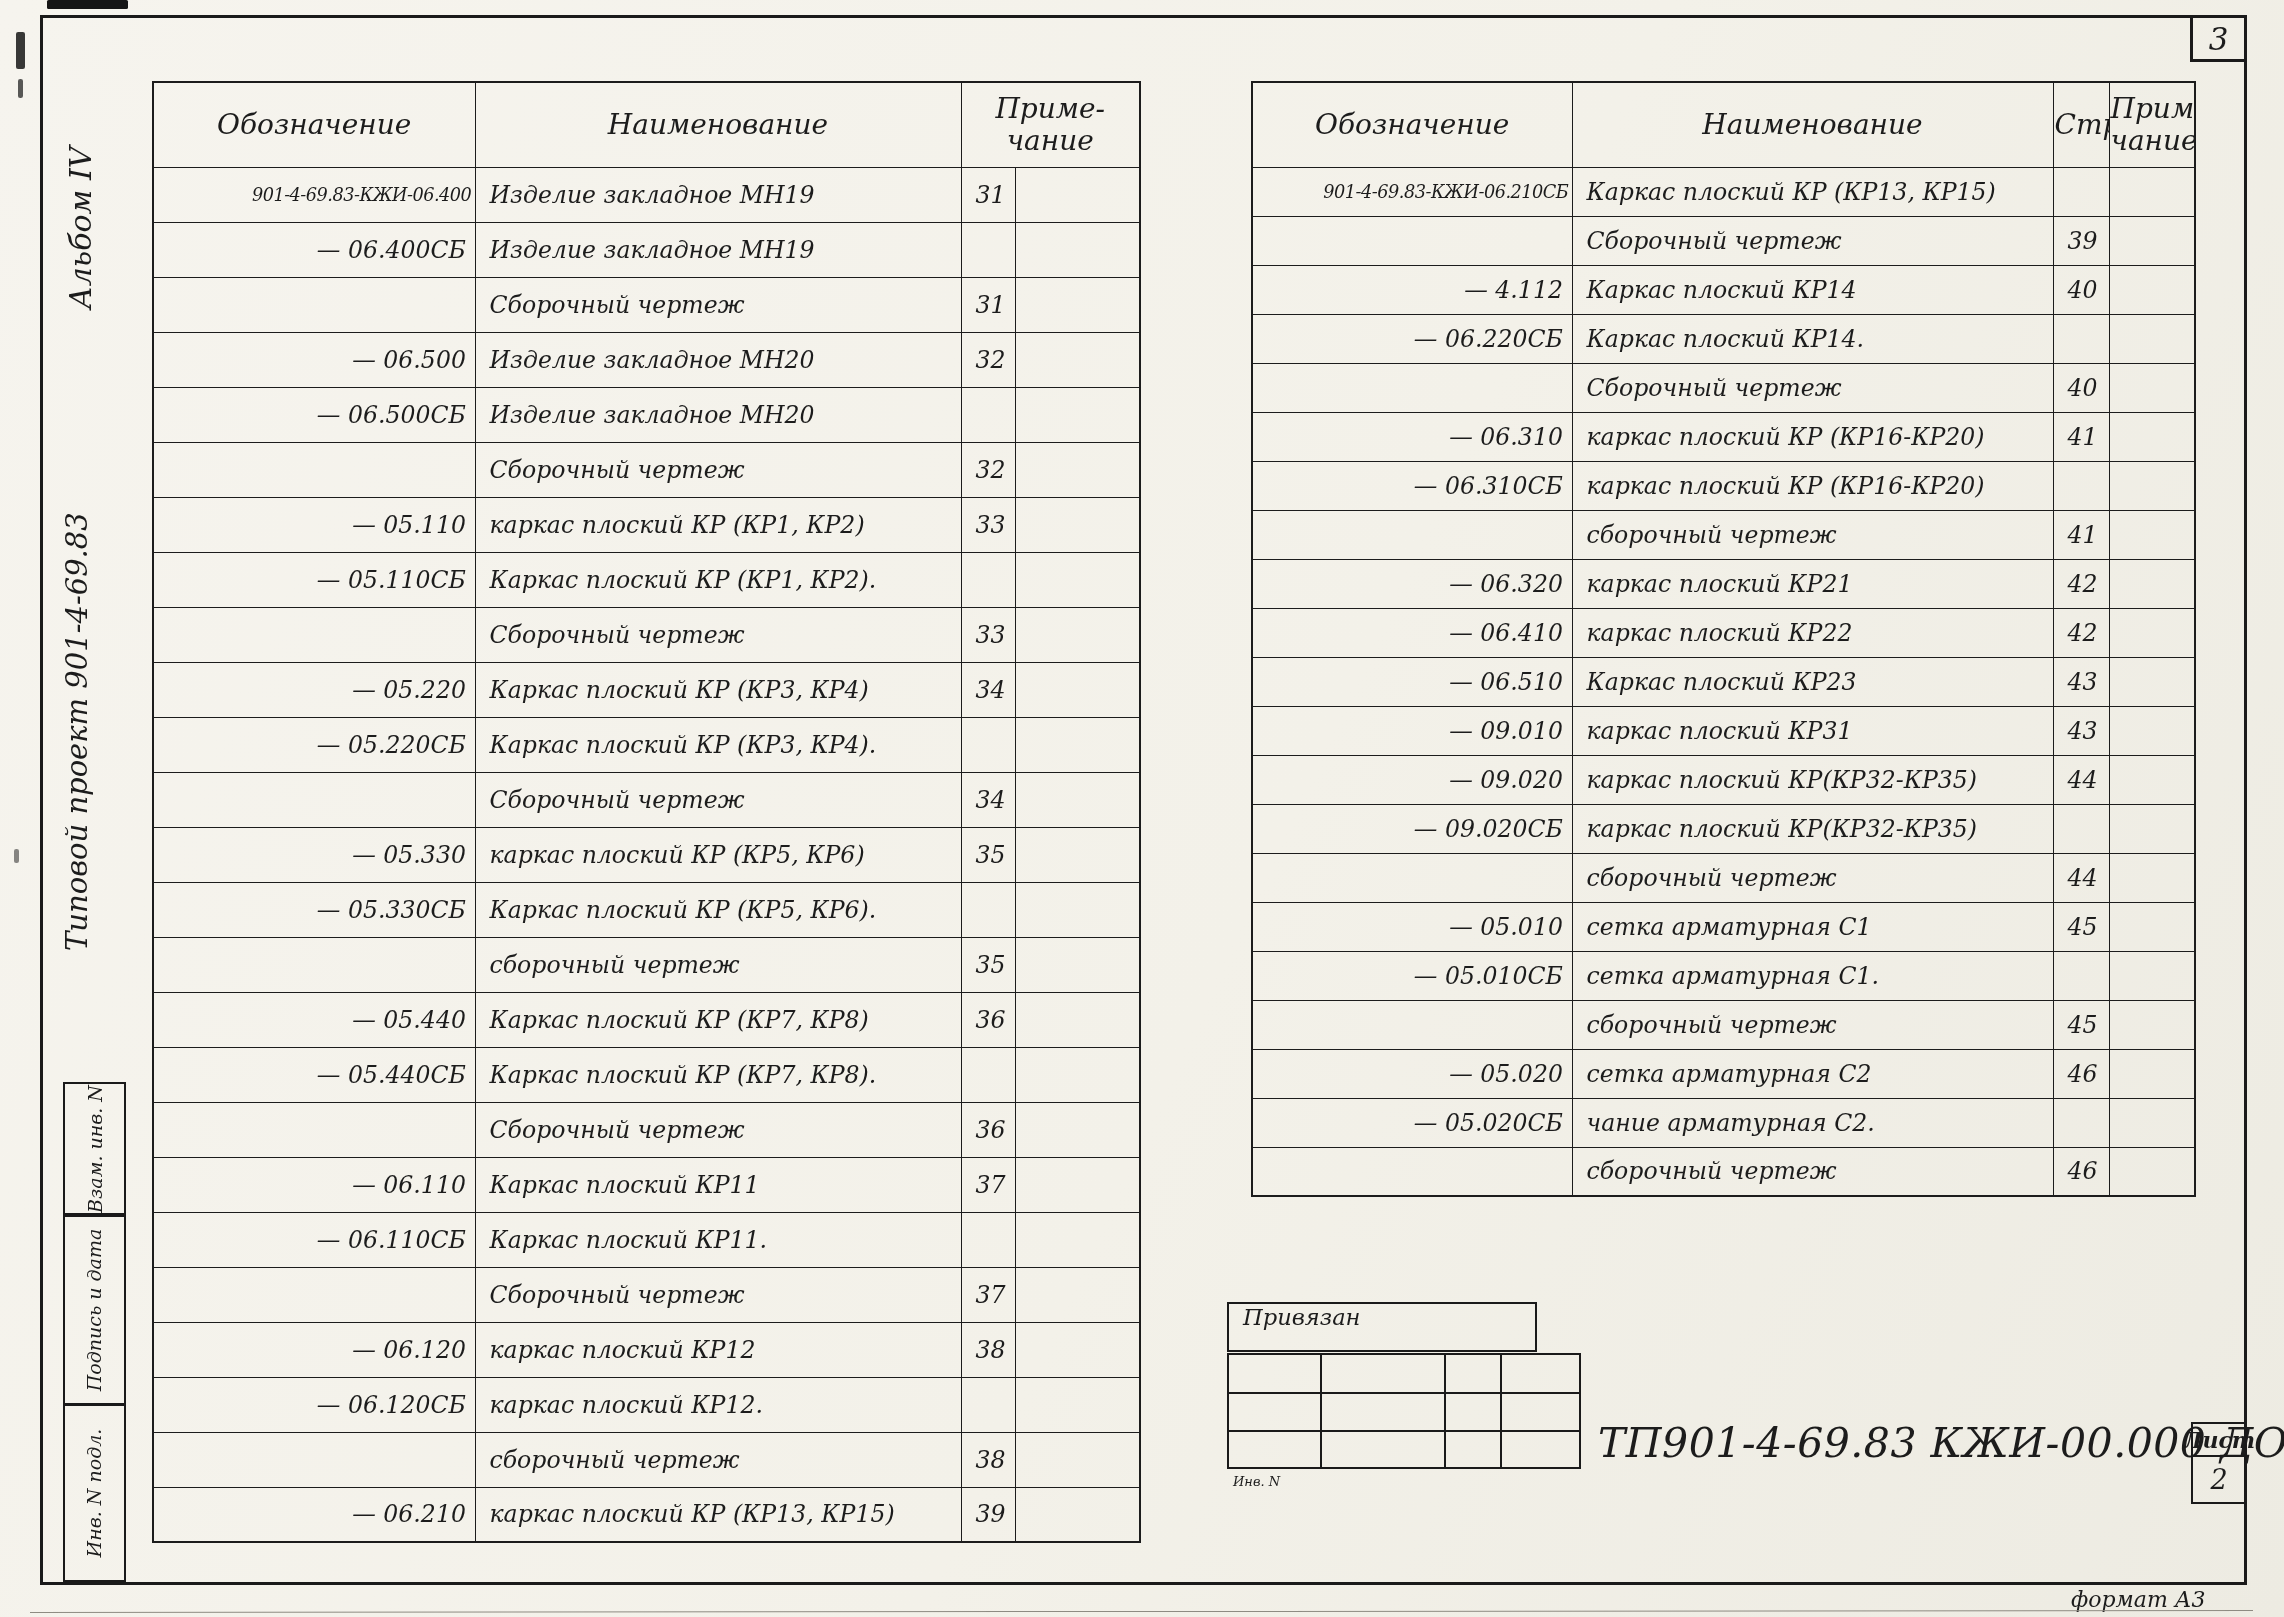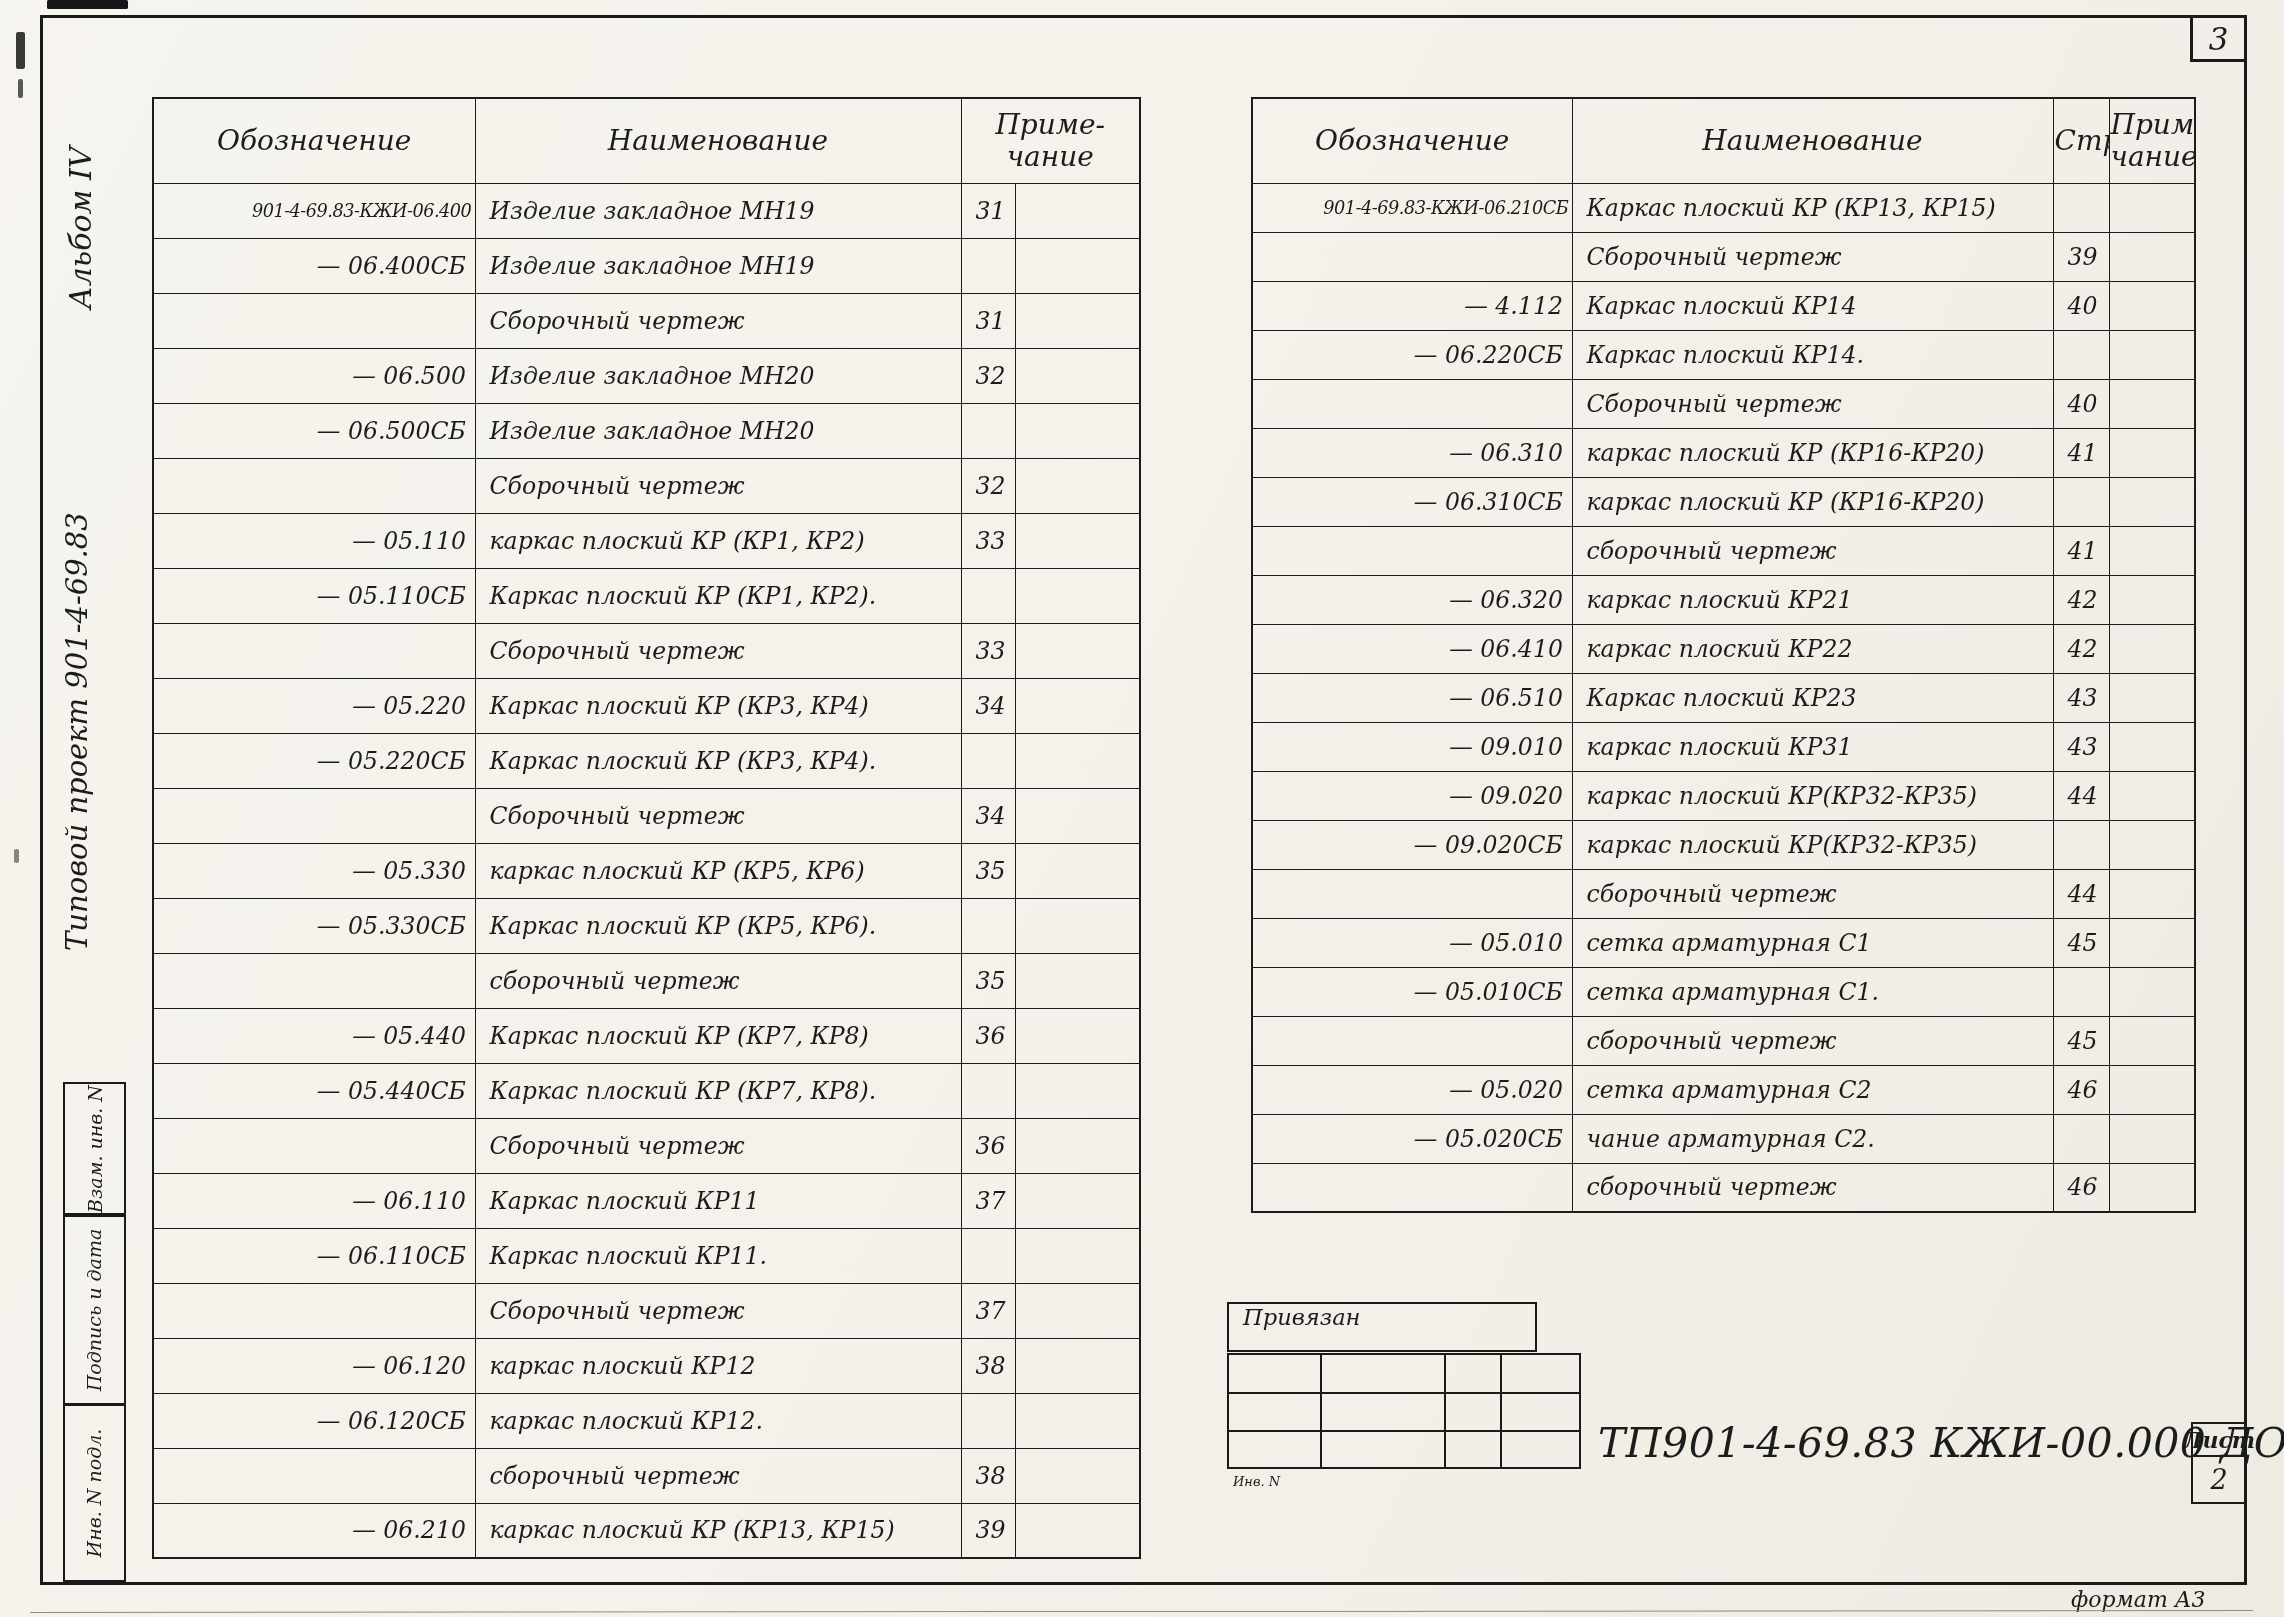--- a/index.html
+++ b/index.html
@@ -19,21 +19,21 @@
   .album{left:63px;top:309px;font-size:30px;}
   .project{left:60px;top:951px;font-size:29px;}
   
   .stamp{position:absolute;left:63px;width:63px;border:2.1px solid #1a1a1a;box-sizing:border-box;
     display:flex;align-items:center;justify-content:center;}
   .stamp span{transform:rotate(-90deg);white-space:nowrap;font-size:19px;}
   .stamp-1{top:1082px;height:133px;}
   .stamp-2{top:1215px;height:190px;}
   .stamp-3{top:1404px;height:178px;}
   
-  .index-table{position:absolute;border-collapse:collapse;table-layout:fixed;border:2.7px solid #1c1c1c;margin-top:16px;}
+  .index-table{position:absolute;border-collapse:collapse;table-layout:fixed;border:2.7px solid #1c1c1c;}
   .index-table th,.index-table td{border:1.6px solid #1c1c1c;vertical-align:middle;overflow:hidden;}
   .left-table{left:152px;top:81px;width:987px;}
   .right-table{left:1251px;top:81px;width:943px;}
   .index-table thead tr{height:85px;}
   .left-table tbody tr{height:55px;}
   .right-table tbody tr{height:49px;}
   .index-table thead th{font-size:28px;text-align:center;font-weight:normal;}
   th.col-note{font-size:25px;white-space:pre-line;line-height:1.12;}
   th.col-page{font-size:22.6px;}
   td.col-designation{text-align:right;padding-right:8.6px;font-size:23.6px;}

